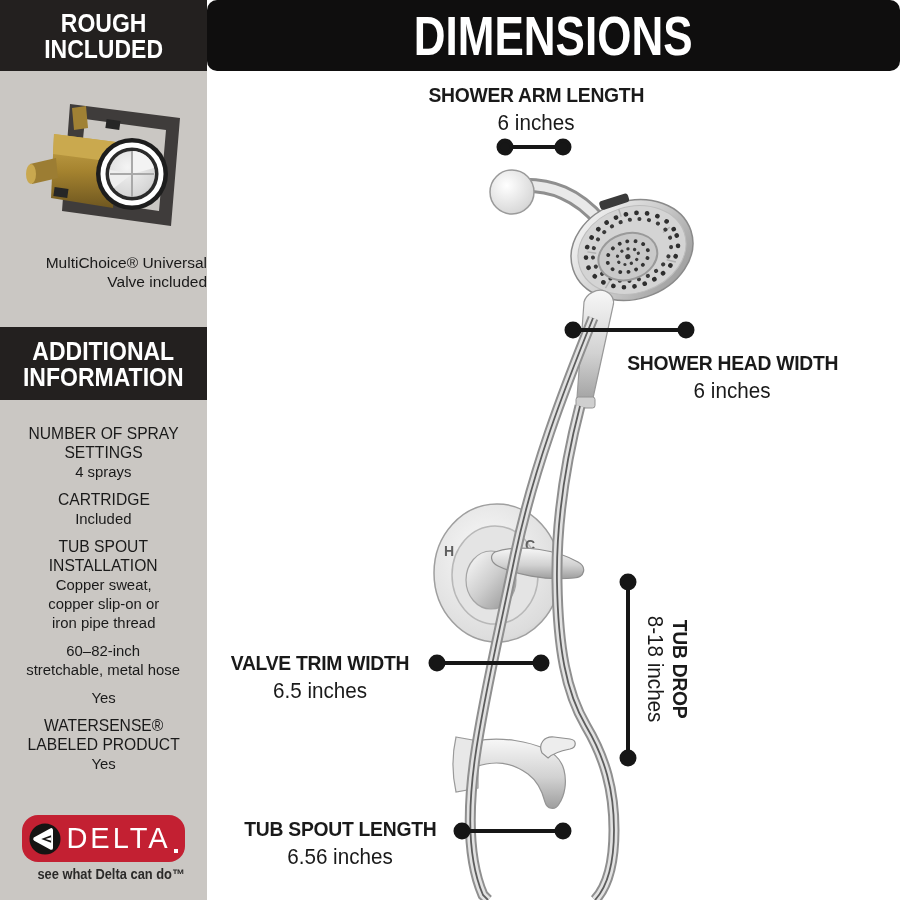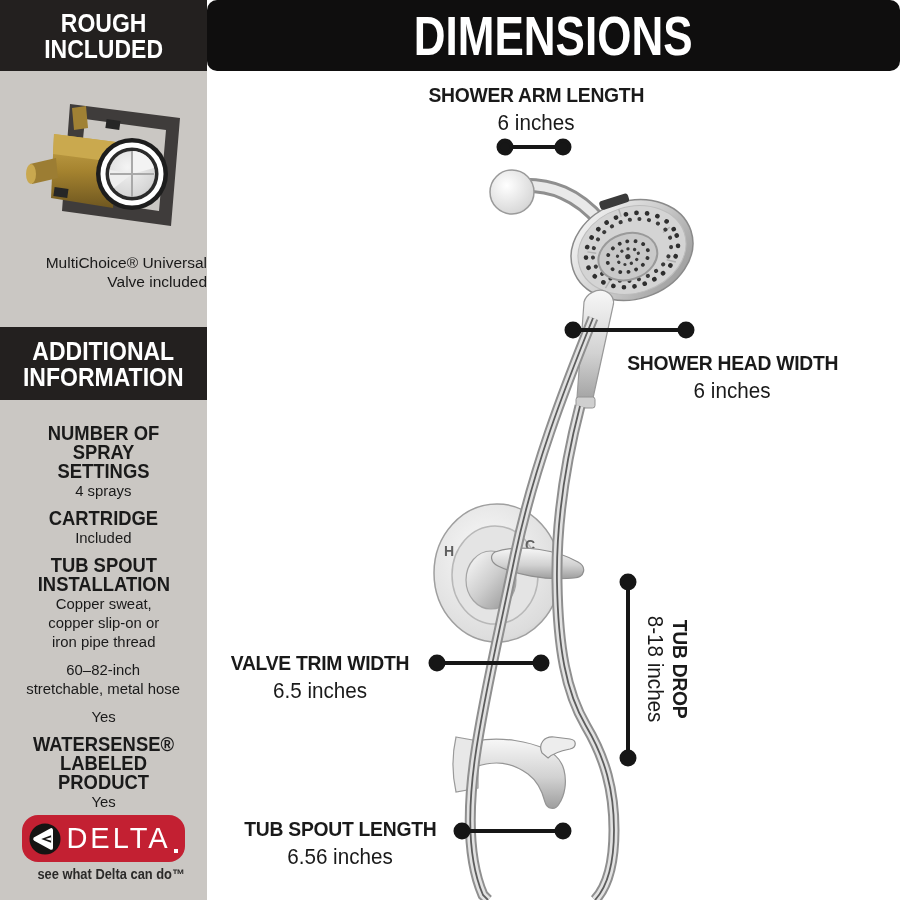--- a/index.html
+++ b/index.html
@@ -11,21 +11,21 @@
   .side-header{position:absolute;left:0;width:207px;background:#23201f;color:#fff;
        display:flex;align-items:center;justify-content:center;text-align:center;}
   .side-header .cond{font-size:25px;font-weight:700;line-height:26px;white-space:pre-line;}
   #rough-box{top:0;height:71px;}
   #addl-box{top:327px;height:73px;}
   .valve-img{position:absolute;left:18px;top:92px;}
   .caption{position:absolute;left:0;top:253px;width:207px;text-align:right;
        font-size:15.5px;line-height:19px;white-space:pre-line;}
   .specs{position:absolute;left:8px;top:424px;width:191px;text-align:center;}
   .spec-item{margin-bottom:9px;}
-  .spec-label{font-weight:700;font-size:20px;line-height:19px;white-space:pre-line;}
+  .spec-label{font-weight:400;font-size:17px;line-height:19px;white-space:pre-line;}
   .spec-value{font-size:15.5px;line-height:19px;white-space:pre-line;}
   .cond{display:inline-block;transform:scaleX(.92);transform-origin:center;}
   .condv{display:inline-block;transform:scaleX(.96);transform-origin:center;}
 
   .delta-logo{position:absolute;left:22px;top:815px;width:163px;height:47px;background:#c32032;
        border-radius:16px;display:flex;align-items:center;justify-content:center;gap:5px;}
   .delta-brand{color:#fff;font-size:29px;letter-spacing:3px;font-weight:400;line-height:1;}
   .reg-dot{width:4px;height:4px;background:#fff;align-self:flex-end;margin:0 0 9px -2px;}
   .tagline{position:absolute;left:8px;top:866px;width:207px;text-align:center;
        font-size:14px;font-weight:700;color:#2b2a29;}

